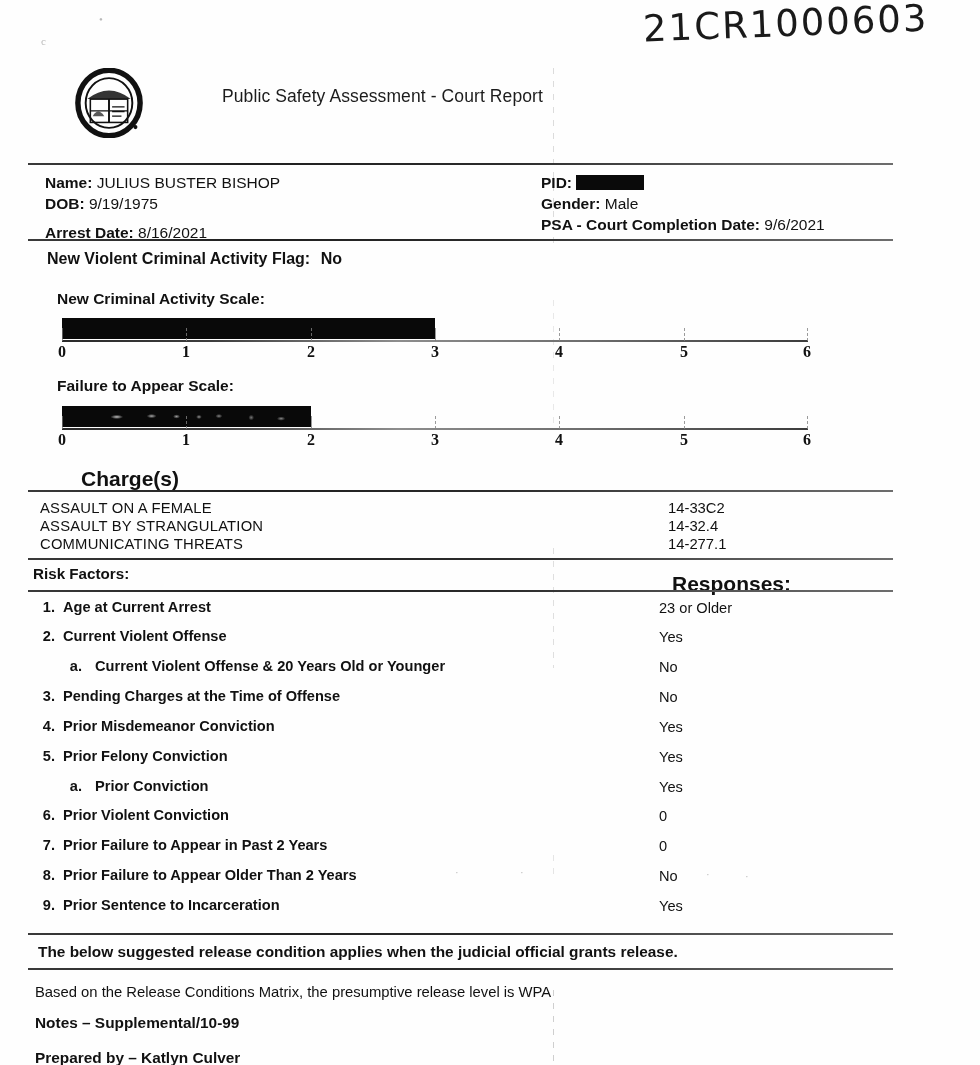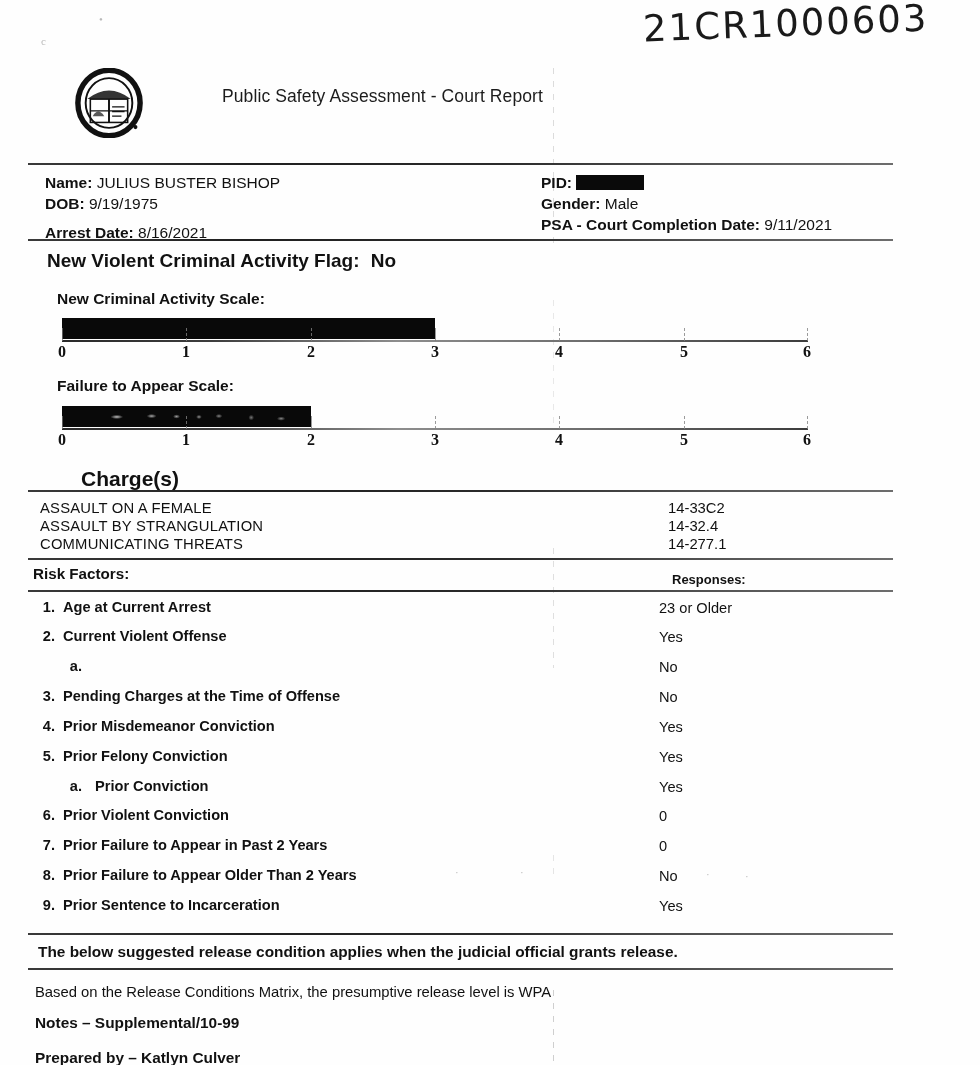--- a/index.html
+++ b/index.html
@@ -117,21 +117,21 @@
     height: 15px;
     background: #0a0a0a;
     vertical-align: -2px;
     margin-left: 4px;
   }
 
   .flagline {
     position: absolute;
     left: 47px;
     top: 250px;
-    font-size: 19px;
+    font-size: 16px;
     font-weight: bold;
   }
 
   
   .scale-label {
     position: absolute;
     font-size: 15.5px;
     font-weight: bold;
   }
   .scale-wrap {
@@ -207,21 +207,21 @@
   
   .rf-head-left {
     position: absolute;
     left: 33px;
     font-size: 15.2px;
     font-weight: bold;
   }
   .rf-head-right {
     position: absolute;
     left: 672px;
-    font-size: 13px;
+    font-size: 21px;
     font-weight: bold;
   }
   .rf-num {
     position: absolute;
     font-size: 14.6px;
     font-weight: bold;
     text-align: right;
     width: 22px;
   }
   .rf-text {
@@ -307,21 +307,21 @@
 
   <div class="info" style="left:541px;top:174px;">
     <span class="lbl">PID:</span><span class="redaction"></span>
   </div>
   <div class="info" style="left:541px;top:195px;">
     <span class="lbl">Gender:</span>
     <span>Male</span>
   </div>
   <div class="info" style="left:541px;top:216px;">
     <span class="lbl">PSA - Court Completion Date:</span>
-    <span>9/11/2021</span>
+    <span>9/6/2021</span>
   </div>
 
   <div class="rule dark" style="left:28px;top:239px;width:865px;"></div>
 
   <div class="flagline">
     <span>New Violent Criminal Activity Flag:</span>
     <span style="margin-left:6px;">No</span>
   </div>
 
   <div class="scale-label" style="left:57px;top:290px;">New Criminal Activity Scale:</div>
@@ -383,20 +383,21 @@
 
   <div class="rf-num" style="left:33px;top:599px;">1.</div>
   <div class="rf-text" style="left:63px;top:599px;">Age at Current Arrest</div>
   <div class="rf-resp" style="top:600px;">23 or Older</div>
 
   <div class="rf-num" style="left:33px;top:628px;">2.</div>
   <div class="rf-text" style="left:63px;top:628px;">Current Violent Offense</div>
   <div class="rf-resp" style="top:629px;">Yes</div>
 
   <div class="rf-num" style="left:60px;top:658px;">a.</div>
+  <div class="rf-text" style="left:95px;top:658px;">Current Violent Offense &amp; 20 Years Old or Younger</div>
   <div class="rf-resp" style="top:659px;">No</div>
 
   <div class="rf-num" style="left:33px;top:688px;">3.</div>
   <div class="rf-text" style="left:63px;top:688px;">Pending Charges at the Time of Offense</div>
   <div class="rf-resp" style="top:689px;">No</div>
 
   <div class="rf-num" style="left:33px;top:718px;">4.</div>
   <div class="rf-text" style="left:63px;top:718px;">Prior Misdemeanor Conviction</div>
   <div class="rf-resp" style="top:719px;">Yes</div>
 

